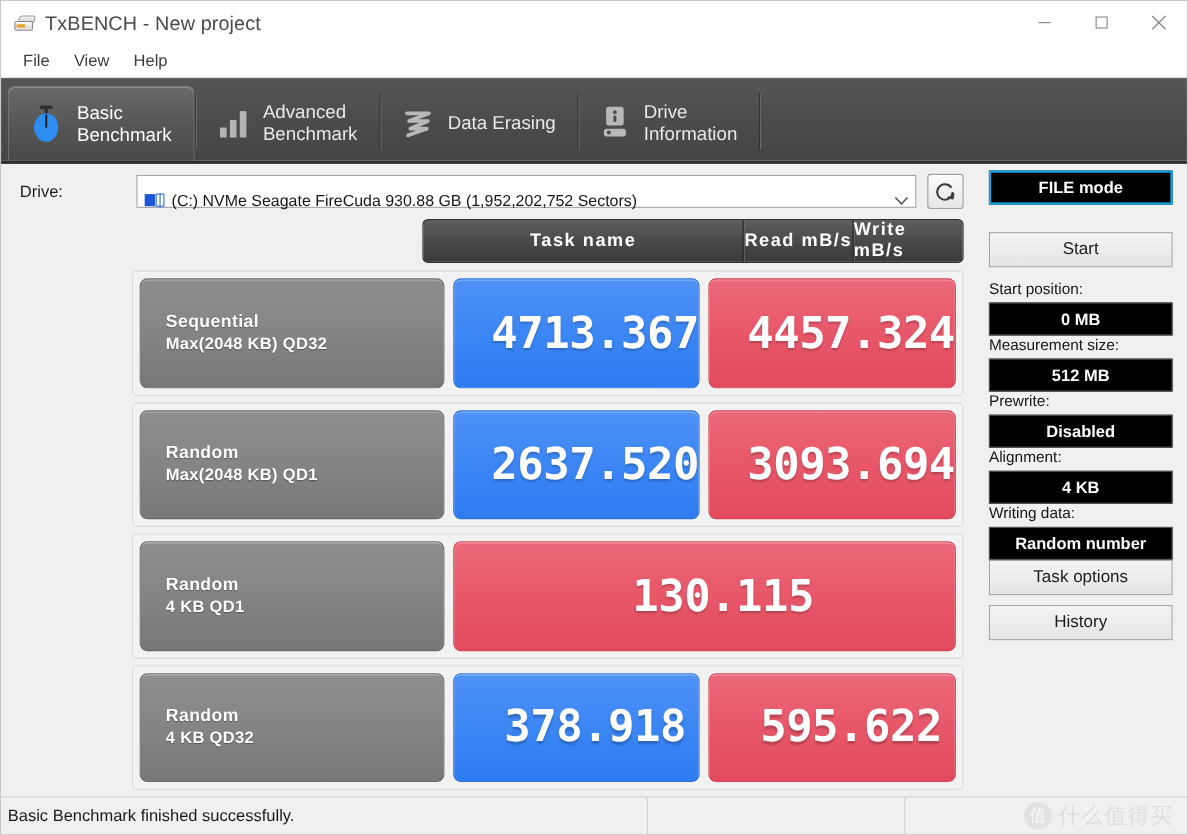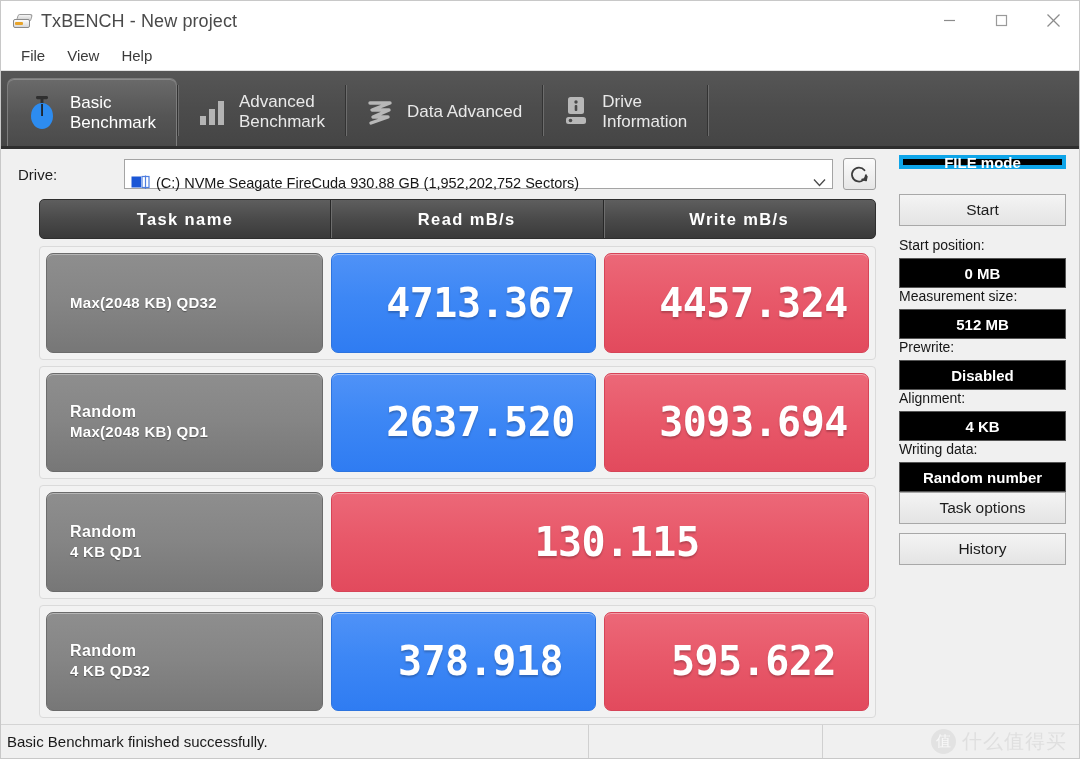--- a/index.html
+++ b/index.html
@@ -228,20 +228,21 @@
     box-sizing: border-box;
   }
 
   
   .results {
     padding: 0 13px 0 38px;
     display: flex;
     flex-direction: column;
     flex: 1;
     min-height: 0;
+    align-items: flex-end;
   }
   .table-header {
     display: flex;
     height: 40px;
     min-height: 40px;
     background: linear-gradient(#5e5e5e, #4a4a4a 50%, #3a3a3a);
     border: 1px solid #2f2f2f;
     border-radius: 5px;
     box-sizing: border-box;
     overflow: hidden;
@@ -343,23 +344,23 @@
   
   .sidebar {
     width: 190px;
     flex: none;
     padding: 6px 13px 0 10px;
     box-sizing: border-box;
     display: flex;
     flex-direction: column;
   }
   .mode-btn {
-    height: 14px;
+    height: 31px;
     background: #000000;
-    border: 4px solid #0ea5e9;
+    border: 2px solid #0ea5e9;
     display: flex;
     align-items: center;
     justify-content: center;
     color: #ffffff;
     font-size: 15px;
     font-weight: bold;
     box-sizing: border-box;
     margin-bottom: 25px;
   }
   .start-btn {
@@ -512,21 +513,21 @@
         <rect x="22" y="5" width="6" height="24" fill="#b4b4b4"></rect>
       </svg>
       <div class="tab-label">Advanced
 Benchmark</div>
     </div>
     <div class="tab-sep"></div>
     <div class="tab">
       <svg class="tab-icon" width="32" height="32" viewBox="0 0 32 32">
         <path d="M6 7 L26 7 L8 14 L25 14 L9 21 L24 21 L7 27" fill="none" stroke="#b8b8b8" stroke-width="3.4" stroke-linejoin="round" stroke-linecap="round"></path>
       </svg>
-      <div class="tab-label">Data Advanced</div>
+      <div class="tab-label">Data Erasing</div>
     </div>
     <div class="tab-sep"></div>
     <div class="tab">
       <svg class="tab-icon" width="30" height="34" viewBox="0 0 30 34">
         <rect x="7" y="2" width="16" height="17" rx="2.5" fill="#b8b8b8"></rect>
         <circle cx="15" cy="7" r="1.7" fill="#4a4a4a"></circle>
         <rect x="13.7" y="10" width="2.6" height="6" rx="1" fill="#4a4a4a"></rect>
         <rect x="5" y="22" width="20" height="7" rx="2.5" fill="#b8b8b8"></rect>
         <circle cx="9.5" cy="25.5" r="1.8" fill="#4a4a4a"></circle>
       </svg>
@@ -566,20 +567,21 @@
       <div class="results">
         <div class="table-header">
           <div class="th th-task">Task name</div>
           <div class="th th-read">Read mB/s</div>
           <div class="th th-write">Write mB/s</div>
         </div>
         <div class="rows">
 
           <div class="result-row">
             <div class="task-cell">
+              <div class="task-line1">Sequential</div>
               <div class="task-line2">Max(2048 KB) QD32</div>
             </div>
             <div class="value-cell value-read">4713.367</div>
             <div class="value-cell value-write">4457.324</div>
           </div>
 
           <div class="result-row">
             <div class="task-cell">
               <div class="task-line1">Random</div>
               <div class="task-line2">Max(2048 KB) QD1</div>

